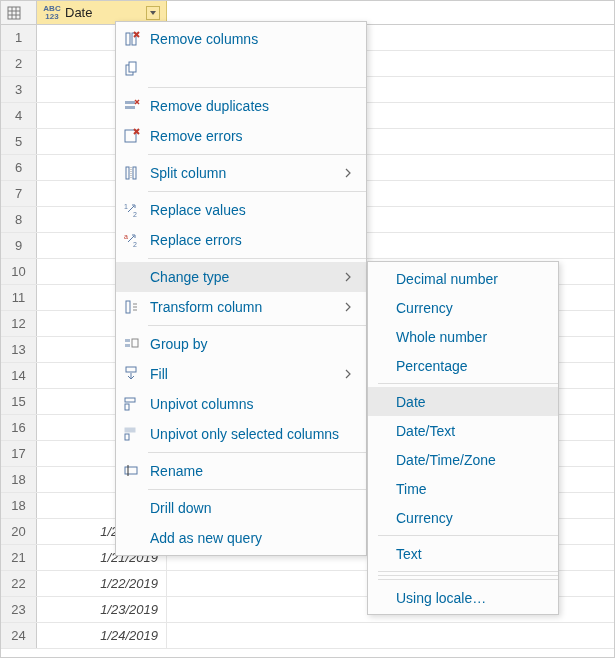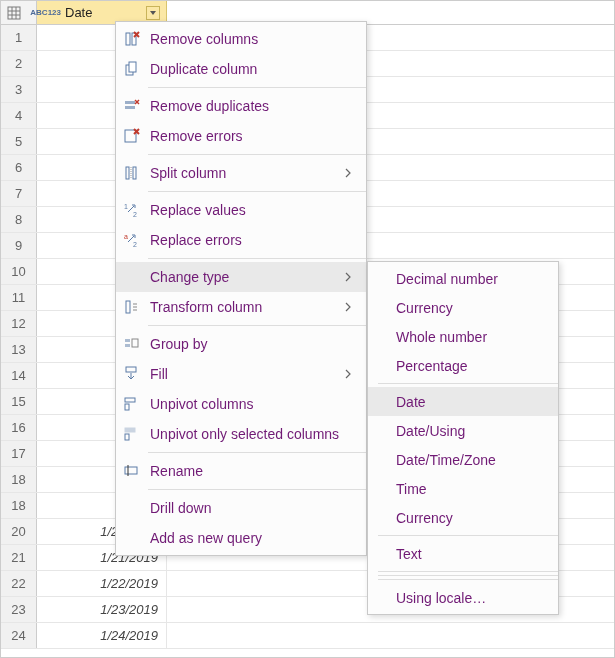--- a/index.html
+++ b/index.html
@@ -41,21 +41,21 @@
     background: #fbe8a6;
     border-right: 1px solid #d8c46e;
     display: flex;
     align-items: center;
     gap: 4px;
     padding: 0 6px;
     position: relative;
   }
   .type-icon {
     width: 18px; height:16px;
-    display:flex; flex-direction:row; align-items:center; justify-content:flex-end;
+    display:flex; flex-direction:column; align-items:center; justify-content:flex-end;
     font-size:8px; line-height:8px; color:#4d6b99;
     font-weight:600;
   }
   .col-header .drop {
     margin-left:auto;
     width:14px;height:14px;
     background:#fbe8a6;
     border:1px solid #c9b45a;
     display:flex;align-items:center;justify-content:center;
   }
@@ -108,21 +108,21 @@
     background:#e9e9e9;
   }
   .menu-item .mi-icon {
     width:20px;height:20px;
     display:flex;align-items:center;justify-content:center;
     flex-shrink:0;
   }
   .menu-item .mi-label {
     flex:1;
     font-size:14px;
-    color:#701a75;
+    color:#0369a1;
   }
   .menu-item .mi-arrow {
     width:12px;
     color:#666;
     font-size:14px;
   }
   .sep {
     height:1px;
     background:#ddd;
     margin:3px 0 3px 32px;
@@ -314,21 +314,20 @@
     </span>
     <span class="mi-label">Remove columns</span>
   </div>
   <div class="menu-item">
     <span class="mi-icon">
       <svg width="18" height="18" viewBox="0 0 18 18">
           <rect x="3" y="5" width="7" height="10" fill="none" stroke="#5b7ba6"></rect>
           <rect x="6" y="2" width="7" height="10" fill="#fff" stroke="#5b7ba6"></rect>
         </svg>
     </span>
-    <span class="mi-label">Duplicate column</span>
   </div>
   <div class="sep"></div>
   <div class="menu-item">
     <span class="mi-icon">
       <svg width="18" height="18" viewBox="0 0 18 18">
           <rect x="2" y="4" width="10" height="3" fill="#5b7ba6" opacity="0.6"></rect>
           <rect x="2" y="9" width="10" height="3" fill="#5b7ba6" opacity="0.6"></rect>
           <line x1="12" y1="3" x2="16" y2="7" stroke="#c0392b" stroke-width="1.5"></line>
           <line x1="16" y1="3" x2="12" y2="7" stroke="#c0392b" stroke-width="1.5"></line>
         </svg>
@@ -483,21 +482,21 @@
       <span class="mi-label">Whole number</span>
     </div>
   <div class="menu-item">
       <span class="mi-label">Percentage</span>
     </div>
   <div class="sep"></div>
   <div class="menu-item hover">
       <span class="mi-label">Date</span>
     </div>
   <div class="menu-item">
-      <span class="mi-label">Date/Using</span>
+      <span class="mi-label">Date/Text</span>
     </div>
   <div class="menu-item">
       <span class="mi-label">Date/Time/Zone</span>
     </div>
   <div class="menu-item">
       <span class="mi-label">Time</span>
     </div>
   <div class="menu-item">
       <span class="mi-label">Currency</span>
     </div>

